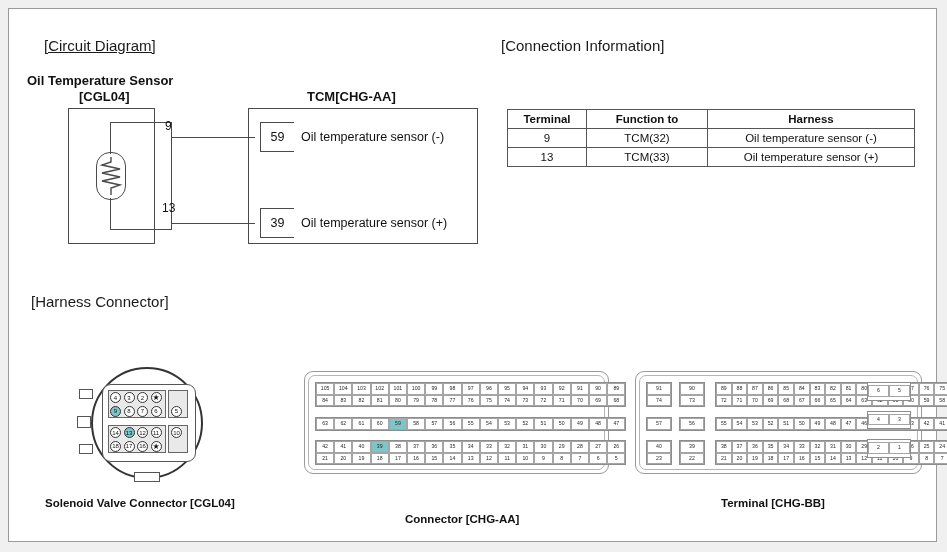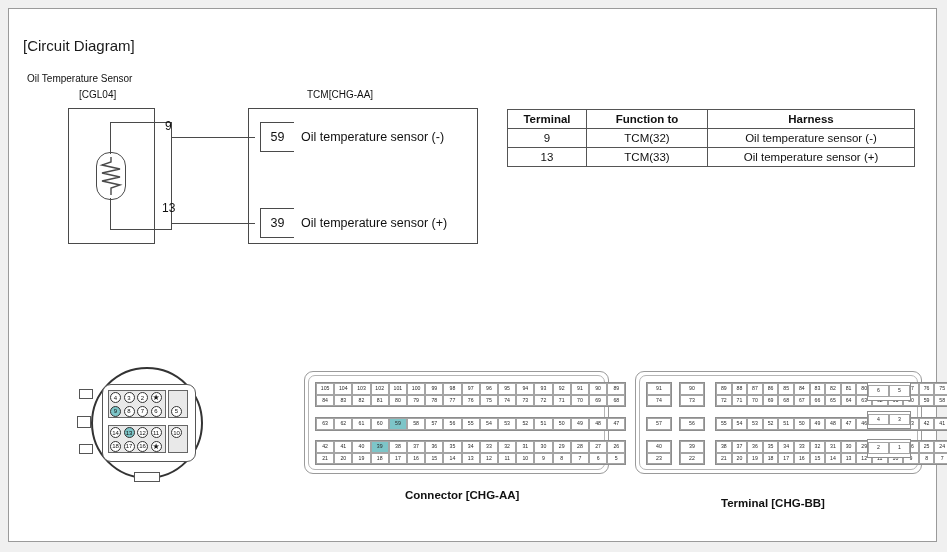--- a/index.html
+++ b/index.html
@@ -17,21 +17,21 @@
     box-sizing:border-box;
   }
   
   .sec-head{
     position:absolute;
     font-size:15px;color:#1a1a1a;
     white-space:nowrap;
   }
   .bold-lbl{
     position:absolute;
-    font-size:10px;font-weight:normal;color:#111;
+    font-size:13px;font-weight:bold;color:#111;
     white-space:nowrap;
   }
   
   #circuit{position:absolute;left:0;top:0;width:500px;height:270px;}
   .box-outline{
     position:absolute;border:1.4px solid #4a4a4a;background:transparent;
     box-sizing:border-box;
   }
   .wire{position:absolute;background:#4a4a4a;}
   .wire.h{height:1.4px;}
@@ -120,21 +120,21 @@
   .caption{
     position:absolute;font-size:11.5px;font-weight:bold;color:#111;
     white-space:nowrap;
   }
 </style>
 </head>
 <body>
 
 <div class="page">
 
-  <div class="sec-head" style="left:14px;top:28px;">[Circuit Diagram]</div>
+  <div class="sec-head" style="left:35px;top:28px;text-decoration:underline;">[Circuit Diagram]</div>
 
   <div class="bold-lbl" style="left:18px;top:64px;">Oil Temperature Sensor</div>
   <div class="bold-lbl" style="left:70px;top:80px;">[CGL04]</div>
   <div class="bold-lbl" style="left:298px;top:80px;">TCM[CHG-AA]</div>
 
   <div id="circuit">
 
     <div class="box-outline" style="left:59px;top:99px;width:87px;height:136px;"></div>
 
     <div class="box-outline" style="left:239px;top:99px;width:230px;height:136px;"></div>
@@ -157,20 +157,21 @@
     <div class="pinnum" style="left:156px;top:110px;">9</div>
     <div class="pinnum" style="left:153px;top:192px;">13</div>
 
     <div class="term" style="left:251px;top:113px;">59</div>
     <div class="term-txt" style="left:292px;top:121px;">Oil temperature sensor (-)</div>
 
     <div class="term" style="left:251px;top:199px;">39</div>
     <div class="term-txt" style="left:292px;top:207px;">Oil temperature sensor (+)</div>
   </div>
 
+  <div class="sec-head" style="left:492px;top:28px;">[Connection Information]</div>
 
   <table id="conn-table">
     <thead>
       <tr>
         <th class="c1">Terminal</th>
         <th class="c2">Function to</th>
         <th class="c3">Harness</th>
       </tr>
     </thead>
     <tbody>
@@ -180,20 +181,21 @@
         <td>Oil temperature sensor (-)</td>
       </tr>
       <tr>
         <td>13</td>
         <td>TCM(33)</td>
         <td>Oil temperature sensor (+)</td>
       </tr>
     </tbody>
   </table>
 
+  <div class="sec-head" style="left:22px;top:284px;">[Harness Connector]</div>
 
   <div id="round-conn">
     <div class="circ-outer"></div>
     <div class="tab" style="left:4px;top:24px;width:14px;height:10px;"></div>
     <div class="tab" style="left:2px;top:51px;width:14px;height:12px;"></div>
     <div class="tab" style="left:4px;top:79px;width:14px;height:10px;"></div>
     <div class="tab" style="left:59px;top:107px;width:26px;height:10px;"></div>
     <div class="inner-body"></div>
     <div class="pin-block" style="left:33px;top:25px;width:58px;height:28px;"></div>
     <div class="pin-block" style="left:93px;top:25px;width:20px;height:28px;"></div>
@@ -213,20 +215,21 @@
         <div class="pin hl" style="left: 48.5px; top: 62px;">13</div>
         <div class="pin" style="left: 62px; top: 62px;">12</div>
         <div class="pin" style="left: 75.5px; top: 62px;">11</div>
         <div class="pin" style="left: 35px; top: 75.5px;">18</div>
         <div class="pin" style="left: 48.5px; top: 75.5px;">17</div>
         <div class="pin" style="left: 62px; top: 75.5px;">16</div>
         <div class="pin star" style="left: 75.5px; top: 75.5px;">★</div>
         <div class="pin" style="left: 96px; top: 62px;">10</div>
       </div>
   </div>
+  <div class="caption" style="left:36px;top:488px;">Solenoid Valve Connector [CGL04]</div>
 
   <div class="rect-conn" id="chg-aa" style="left:295px;top:362px;width:305px;height:103px;">
     <div class="inner-frame"></div>
   <div class="grp" style="left: 10px; top: 10px; width: 311.4px; height: 25px;"></div>
       <div class="cell" style="left: 11px; top: 11px; width: 18.2px; height: 11.5px;">105</div>
       <div class="cell" style="left: 29.2px; top: 11px; width: 18.2px; height: 11.5px;">104</div>
       <div class="cell" style="left: 47.4px; top: 11px; width: 18.2px; height: 11.5px;">103</div>
       <div class="cell" style="left: 65.6px; top: 11px; width: 18.2px; height: 11.5px;">102</div>
       <div class="cell" style="left: 83.8px; top: 11px; width: 18.2px; height: 11.5px;">101</div>
       <div class="cell" style="left: 102px; top: 11px; width: 18.2px; height: 11.5px;">100</div>
@@ -337,21 +340,21 @@
       <div class="cell" style="left: 427px; top: 80.5px; width: 26px; height: 11.5px;">2</div>
       <div class="grp" style="left: 457px; top: 10px; width: 28px; height: 25px;"></div>
       <div class="cell" style="left: 458px; top: 11px; width: 26px; height: 11.5px;">85</div>
       <div class="cell" style="left: 458px; top: 22.5px; width: 26px; height: 11.5px;">64</div>
       <div class="grp" style="left: 457px; top: 45px; width: 28px; height: 13.5px;"></div>
       <div class="cell" style="left: 458px; top: 46px; width: 26px; height: 11.5px;">43</div>
       <div class="grp" style="left: 457px; top: 68px; width: 28px; height: 25px;"></div>
       <div class="cell" style="left: 458px; top: 69px; width: 26px; height: 11.5px;">22</div>
       <div class="cell" style="left: 458px; top: 80.5px; width: 26px; height: 11.5px;">1</div>
     </div>
-  <div class="caption" style="left:396px;top:480px;">Connector [CHG-AA]</div>
+  <div class="caption" style="left:396px;top:504px;">Connector [CHG-AA]</div>
 
   <div class="rect-conn" id="chg-bb" style="left:626px;top:362px;width:287px;height:103px;">
     <div class="inner-frame"></div>
   <div class="grp" style="left: 10px; top: 10px; width: 26px; height: 25px;"></div>
       <div class="cell" style="left: 11px; top: 11px; width: 24px; height: 11.5px;">91</div>
       <div class="cell" style="left: 11px; top: 22.5px; width: 24px; height: 11.5px;">74</div>
       <div class="grp" style="left: 43px; top: 10px; width: 26px; height: 25px;"></div>
       <div class="cell" style="left: 44px; top: 11px; width: 24px; height: 11.5px;">90</div>
       <div class="cell" style="left: 44px; top: 22.5px; width: 24px; height: 11.5px;">73</div>
       <div class="grp" style="left: 79px; top: 10px; width: 236px; height: 25px;"></div>

